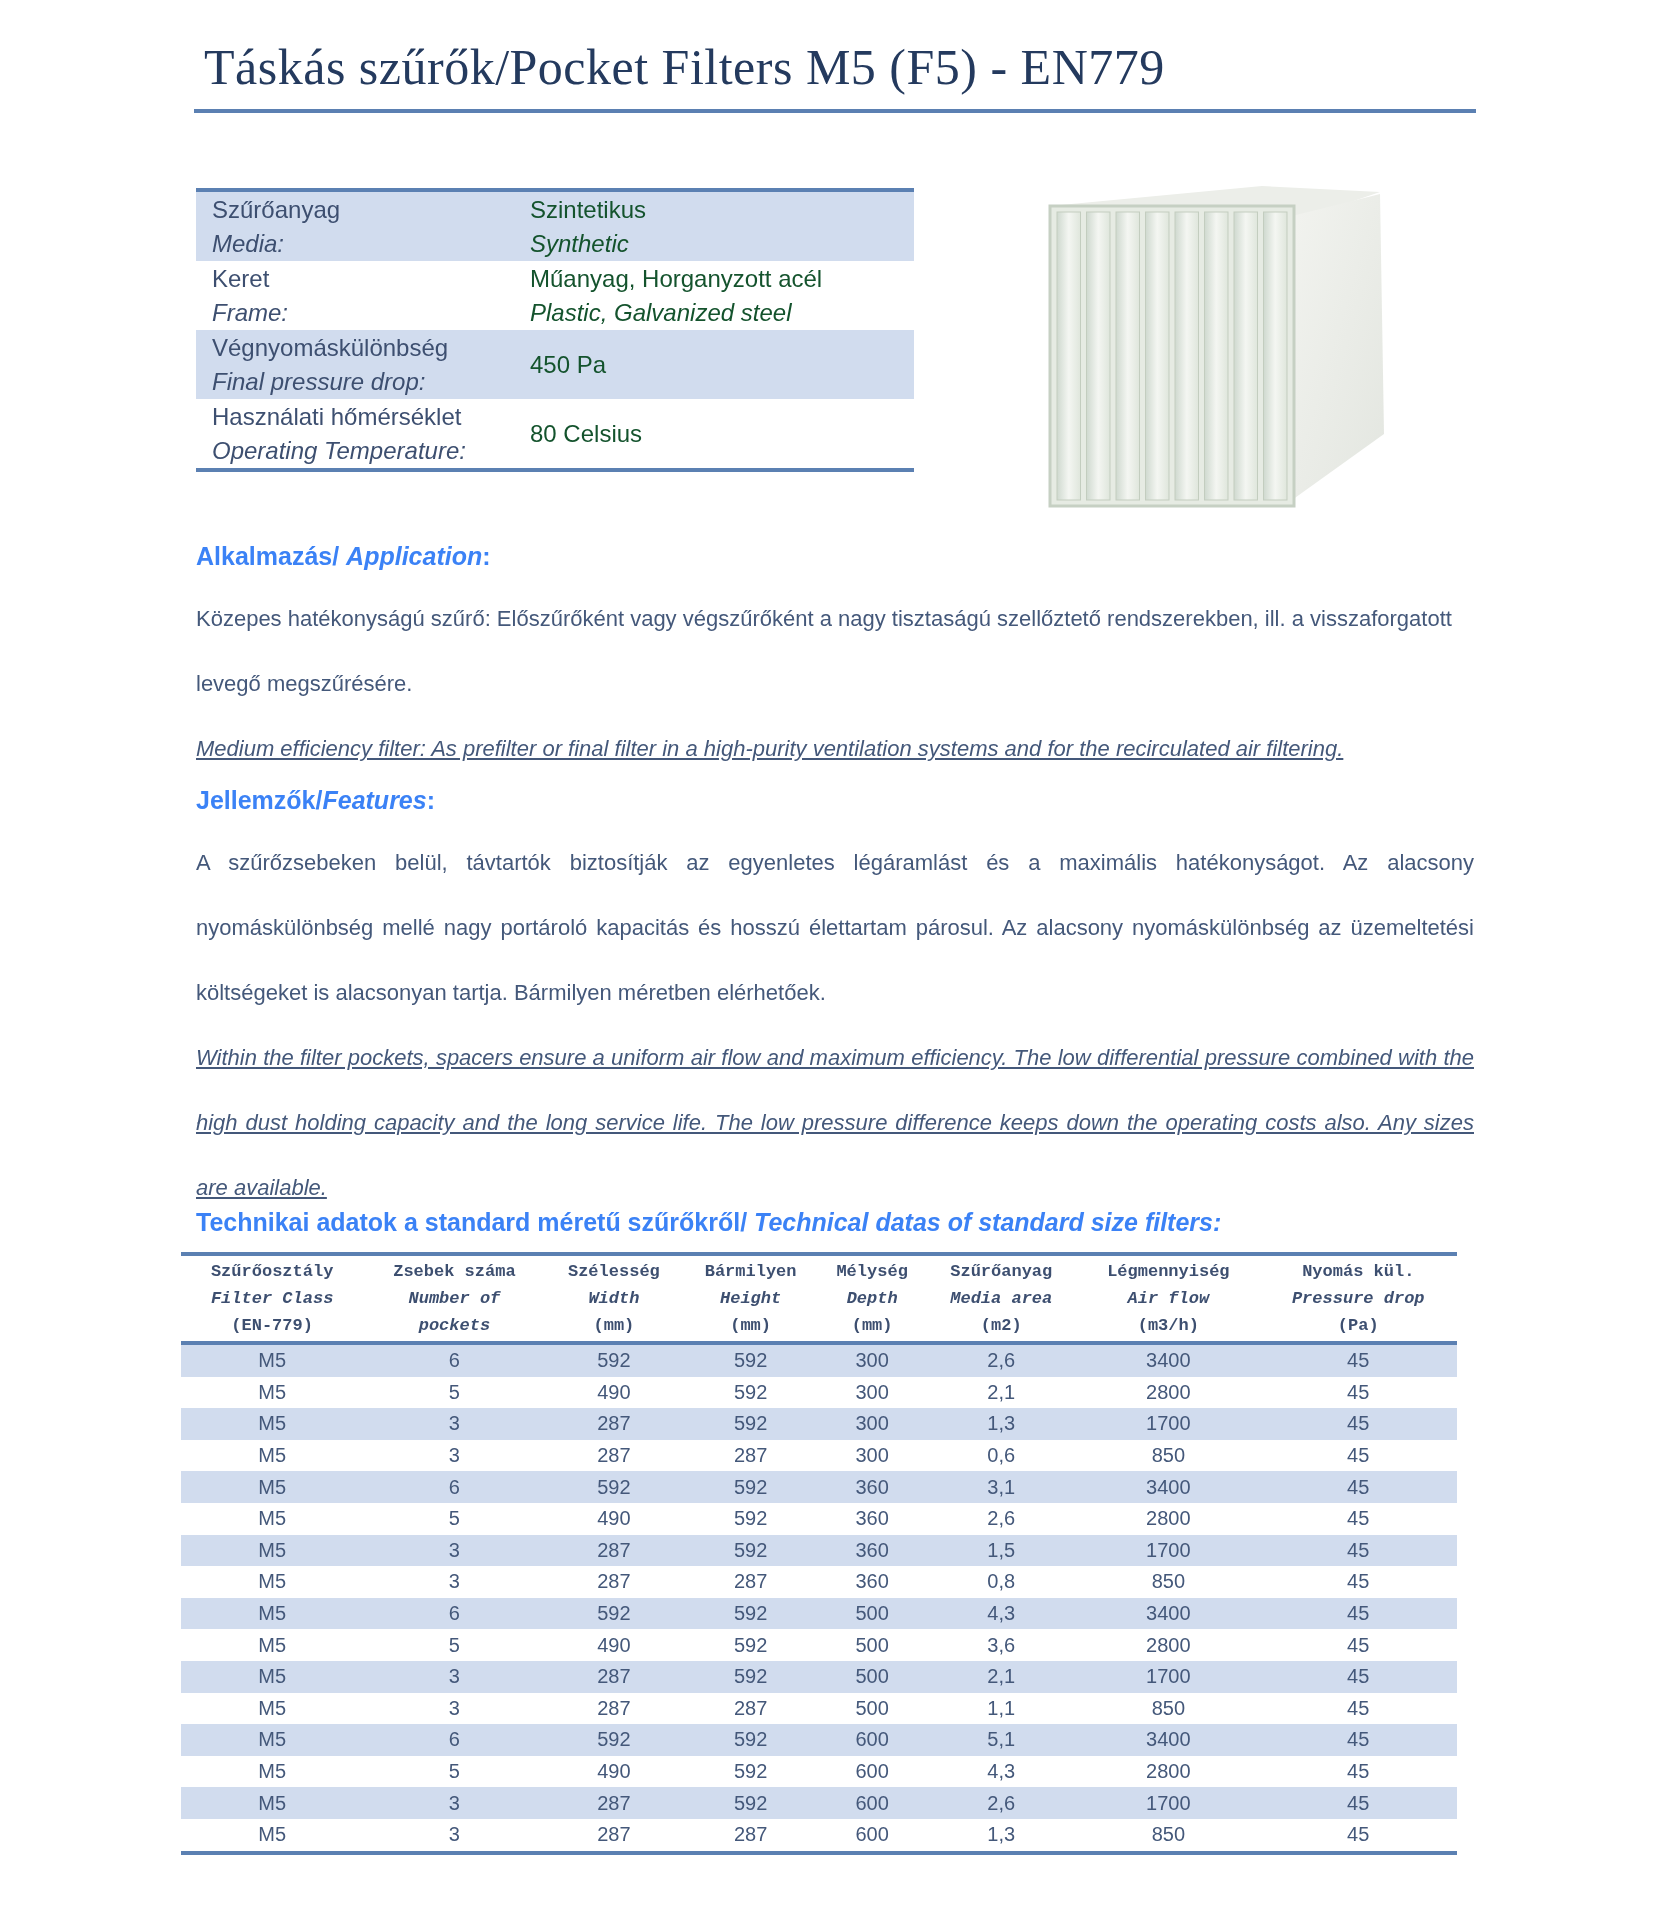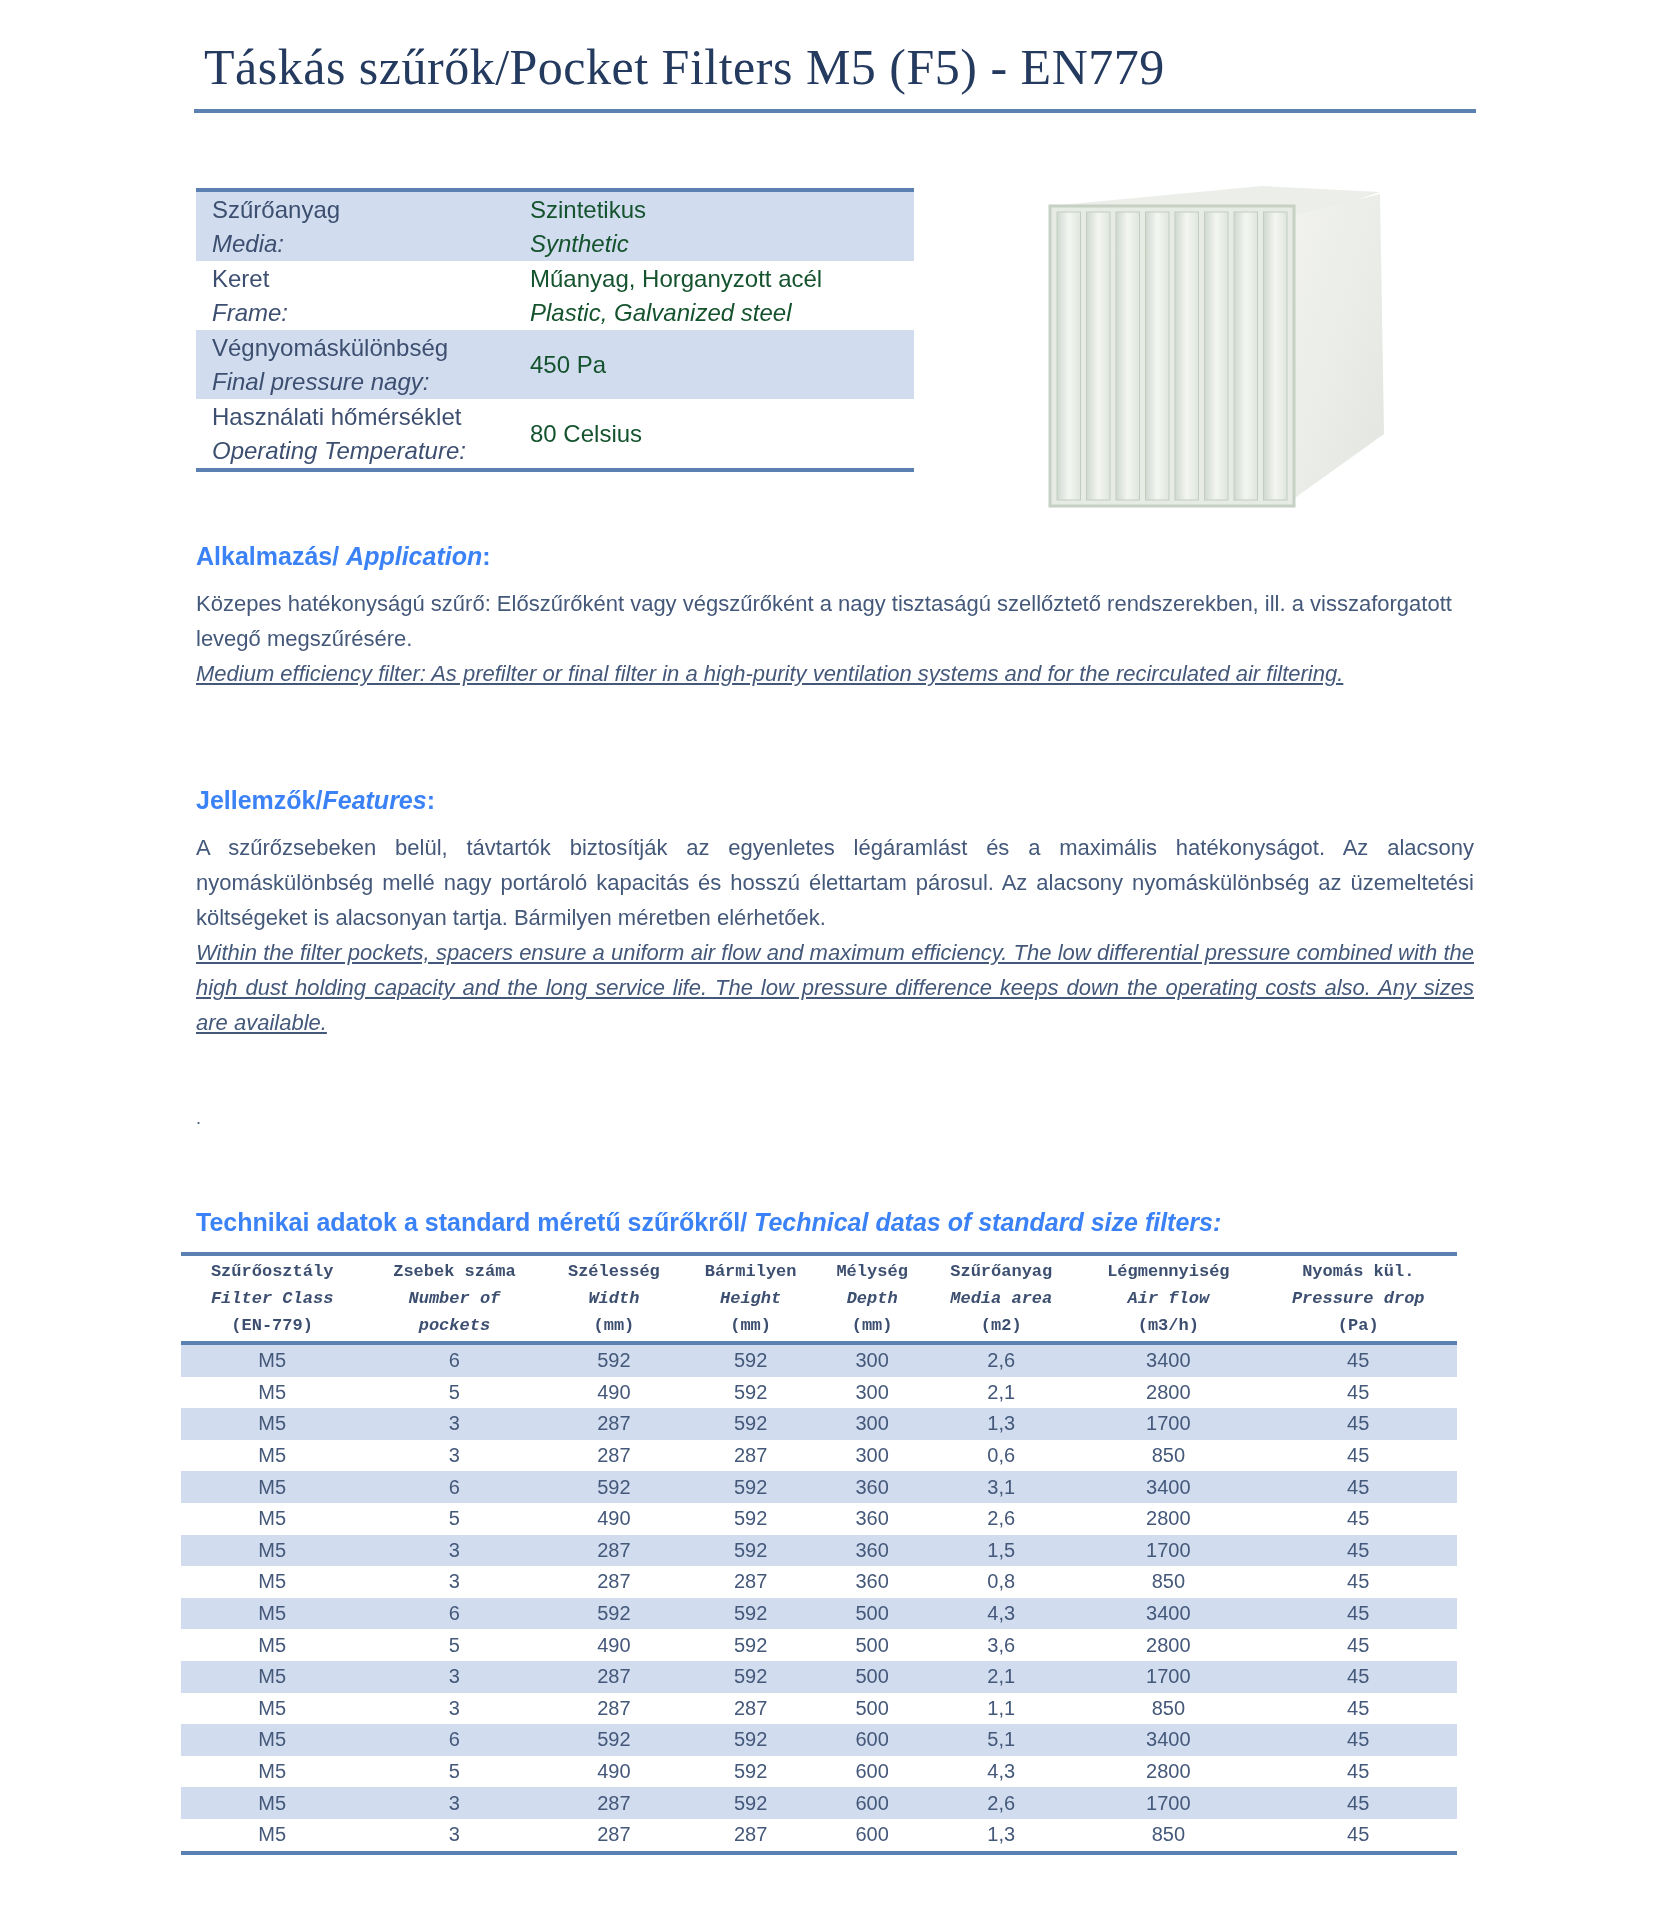--- a/index.html
+++ b/index.html
@@ -14,21 +14,21 @@
   .spec-row { display:flex; align-items:center; height:69px; }
   .spec-row.shade { background:#d1dcee; }
   .spec-label { width:318px; padding-left:16px; font-size:24px; line-height:34px; color:#3d4f70; }
   .spec-label .en, .spec-value .en { font-style:italic; }
   .spec-value { flex:1; font-size:24px; line-height:34px; color:#14532d; }
 
   .product-photo { position:absolute; left:1022px; top:172px; width:372px; height:352px; }
 
   .section-head { position:absolute; left:196px; font-size:25px; font-weight:bold; color:#3b82f6; white-space:nowrap; }
   .section-head .en { font-style:italic; }
-  .para { position:absolute; left:196px; width:1278px; font-size:22px; line-height:35px; color:#44587a; }
+  .para { position:absolute; left:196px; width:1278px; font-size:22px; line-height:65px; color:#44587a; }
   .para.justify { text-align:justify; text-align-last:left; }
   .para .en { font-style:italic;text-decoration:underline; }
 
   
   .dtable { position:absolute; left:181px; top:1252px; width:1276px; border-collapse:collapse; }
   .dtable th { font-size:17px; font-weight:bold; color:#3d4f70; line-height:27px; padding:2px 0 2px 0; text-align:center; vertical-align:top;font-family:Liberation Mono, monospace; }
   .dtable th .en { font-style:italic; }
   .dtable thead tr { border-top:4px solid #5b80b2; border-bottom:4px solid #5b80b2; }
   .dtable td { font-size:20px; text-align:center; color:#44587a; height:31.6px; padding:0; }
   .dtable tbody tr.shade td { background:#d1dcee; }
@@ -58,21 +58,21 @@
       <div class="en">Frame:</div>
     </div>
     <div class="spec-value">
       <div>Műanyag, Horganyzott acél</div>
       <div class="en">Plastic, Galvanized steel</div>
     </div>
   </div>
   <div class="spec-row shade">
     <div class="spec-label">
       <div>Végnyomáskülönbség</div>
-      <div class="en">Final pressure nagy:</div>
+      <div class="en">Final pressure drop:</div>
     </div>
     <div class="spec-value">450 Pa</div>
   </div>
   <div class="spec-row">
     <div class="spec-label">
       <div>Használati hőmérséklet</div>
       <div class="en">Operating Temperature:</div>
     </div>
     <div class="spec-value">80 Celsius</div>
   </div>

